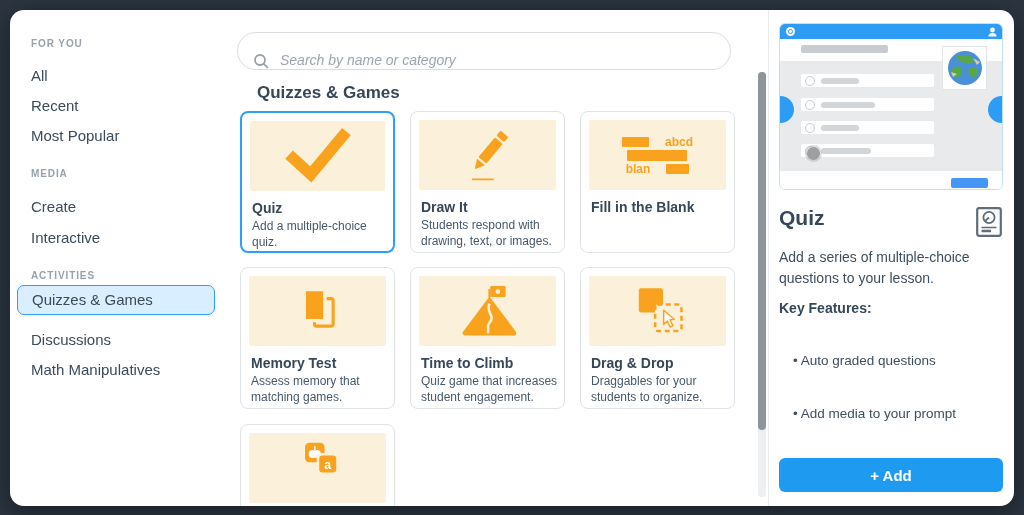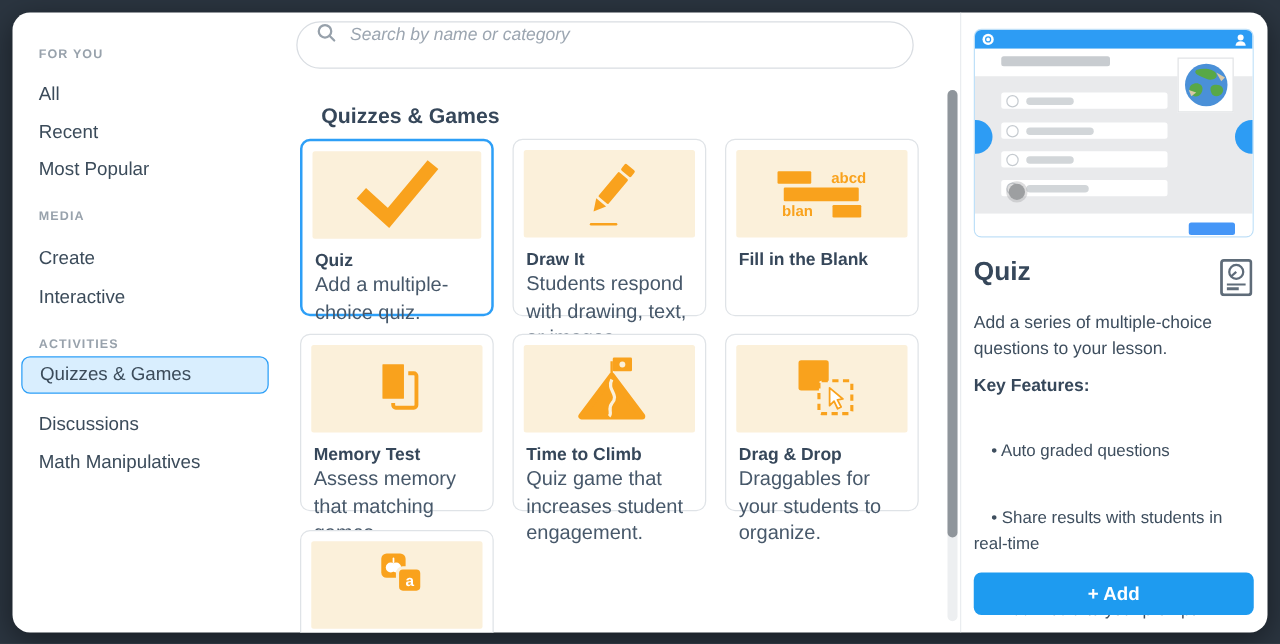--- a/index.html
+++ b/index.html
@@ -7,31 +7,31 @@
   .screen{position:relative;width:1024px;height:515px;background:#2B3540;overflow:hidden;}
   .dialog{position:absolute;left:10px;top:10px;width:1004px;height:496px;background:#fff;border-radius:14px;overflow:hidden;box-shadow:0 6px 24px rgba(0,0,0,.45);}
 
   
   .sidebar{position:absolute;left:0;top:0;width:218px;height:100%;}
   .sec-label{position:absolute;left:21px;font-size:10px;letter-spacing:.9px;color:#98A2AC;font-weight:bold;}
   .side-item{position:absolute;left:21px;font-size:15px;color:#3B4B5A;cursor:pointer;white-space:nowrap;}
   .side-item.sel{left:7px;width:198px;height:30px;line-height:27px;padding-left:14px;background:#D9EEFE;border:1.5px solid #2D9FF7;border-radius:7px;}
 
   
-  .searchbar{position:absolute;left:227px;top:7px;width:494px;height:38px;border:1px solid #D9DDE2;border-radius:19px;background:#fff;display:flex;align-items:flex-start;}
+  .searchbar{position:absolute;left:227px;top:22px;width:494px;height:38px;border:1px solid #D9DDE2;border-radius:19px;background:#fff;display:flex;align-items:flex-end;}
   .searchbar svg{margin-left:15px;flex:0 0 auto;}
   .searchbar input{flex:1;border:none;outline:none;font-size:14px;color:#3B4B5A;margin-left:9px;margin-right:14px;background:transparent;}
   .searchbar input::placeholder{color:#9CA6B1;font-style:italic;}
   .main-heading{position:absolute;left:247px;top:73px;font-size:17px;font-weight:bold;color:#36475A;}
 
   .card{position:absolute;width:155px;height:142px;background:#fff;border:1px solid #DFE3E7;border-radius:8px;cursor:pointer;}
   .card.selected{border:2px solid #2D9FF7;}
   .card-img{position:absolute;left:8px;top:8px;right:8px;height:70px;background:#FBF0DA;border-radius:2px;display:flex;align-items:center;justify-content:center;}
   .card-title{position:absolute;left:10px;top:87px;font-size:14px;font-weight:bold;color:#36475A;}
-  .card-desc{position:absolute;left:10px;top:105px;right:5px;font-size:16px;line-height:1.35;color:#47586A;}
+  .card-desc{position:absolute;left:10px;top:105px;right:5px;font-size:12px;line-height:1.35;color:#47586A;}
   .r0{top:101px;} .r1{top:257px;} .r2{top:414px;}
   .c0{left:230px;} .c1{left:400px;} .c2{left:570px;}
 
   .fib{display:flex;flex-direction:column;gap:3px;align-items:center;}
   .fib-row{display:flex;align-items:center;gap:16px;}
   .fib-bar{background:#F9A21D;border-radius:1px;display:inline-block;}
   .fib-txt{color:#F9A21D;font-weight:bold;font-size:12px;line-height:10px;}
 
   .scroll-track{position:absolute;left:748px;top:62px;width:8px;height:425px;background:#EDEFF1;border-radius:4px;}
   .scroll-thumb{position:absolute;left:0;top:0;width:8px;height:358px;background:#8F959B;border-radius:4px;cursor:pointer;}
@@ -249,21 +249,20 @@
         <circle cx="13" cy="10.5" r="5.6" fill="none" stroke="#5F6C79" stroke-width="1.8"></circle>
         <line x1="13" y1="10.5" x2="8.8" y2="14.2" stroke="#5F6C79" stroke-width="1.8"></line>
         <line x1="5.5" y1="20.5" x2="20.5" y2="20.5" stroke="#5F6C79" stroke-width="1.6"></line>
         <line x1="5.5" y1="24" x2="15" y2="24" stroke="#5F6C79" stroke-width="2.4"></line>
       </svg>
 
       <div class="detail-desc">Add a series of multiple-choice questions to your lesson.</div>
       <div class="feat-head">Key Features:</div>
       <ul class="feat-list">
         <li>Auto graded questions</li>
-        <li>Share results with students in real-time</li>
         <li>Add media to your prompt</li>
       </ul>
 
       <button class="add-btn">+ Add</button>
     </section>
 
   </div>
 </div>
 
 </body></html>

